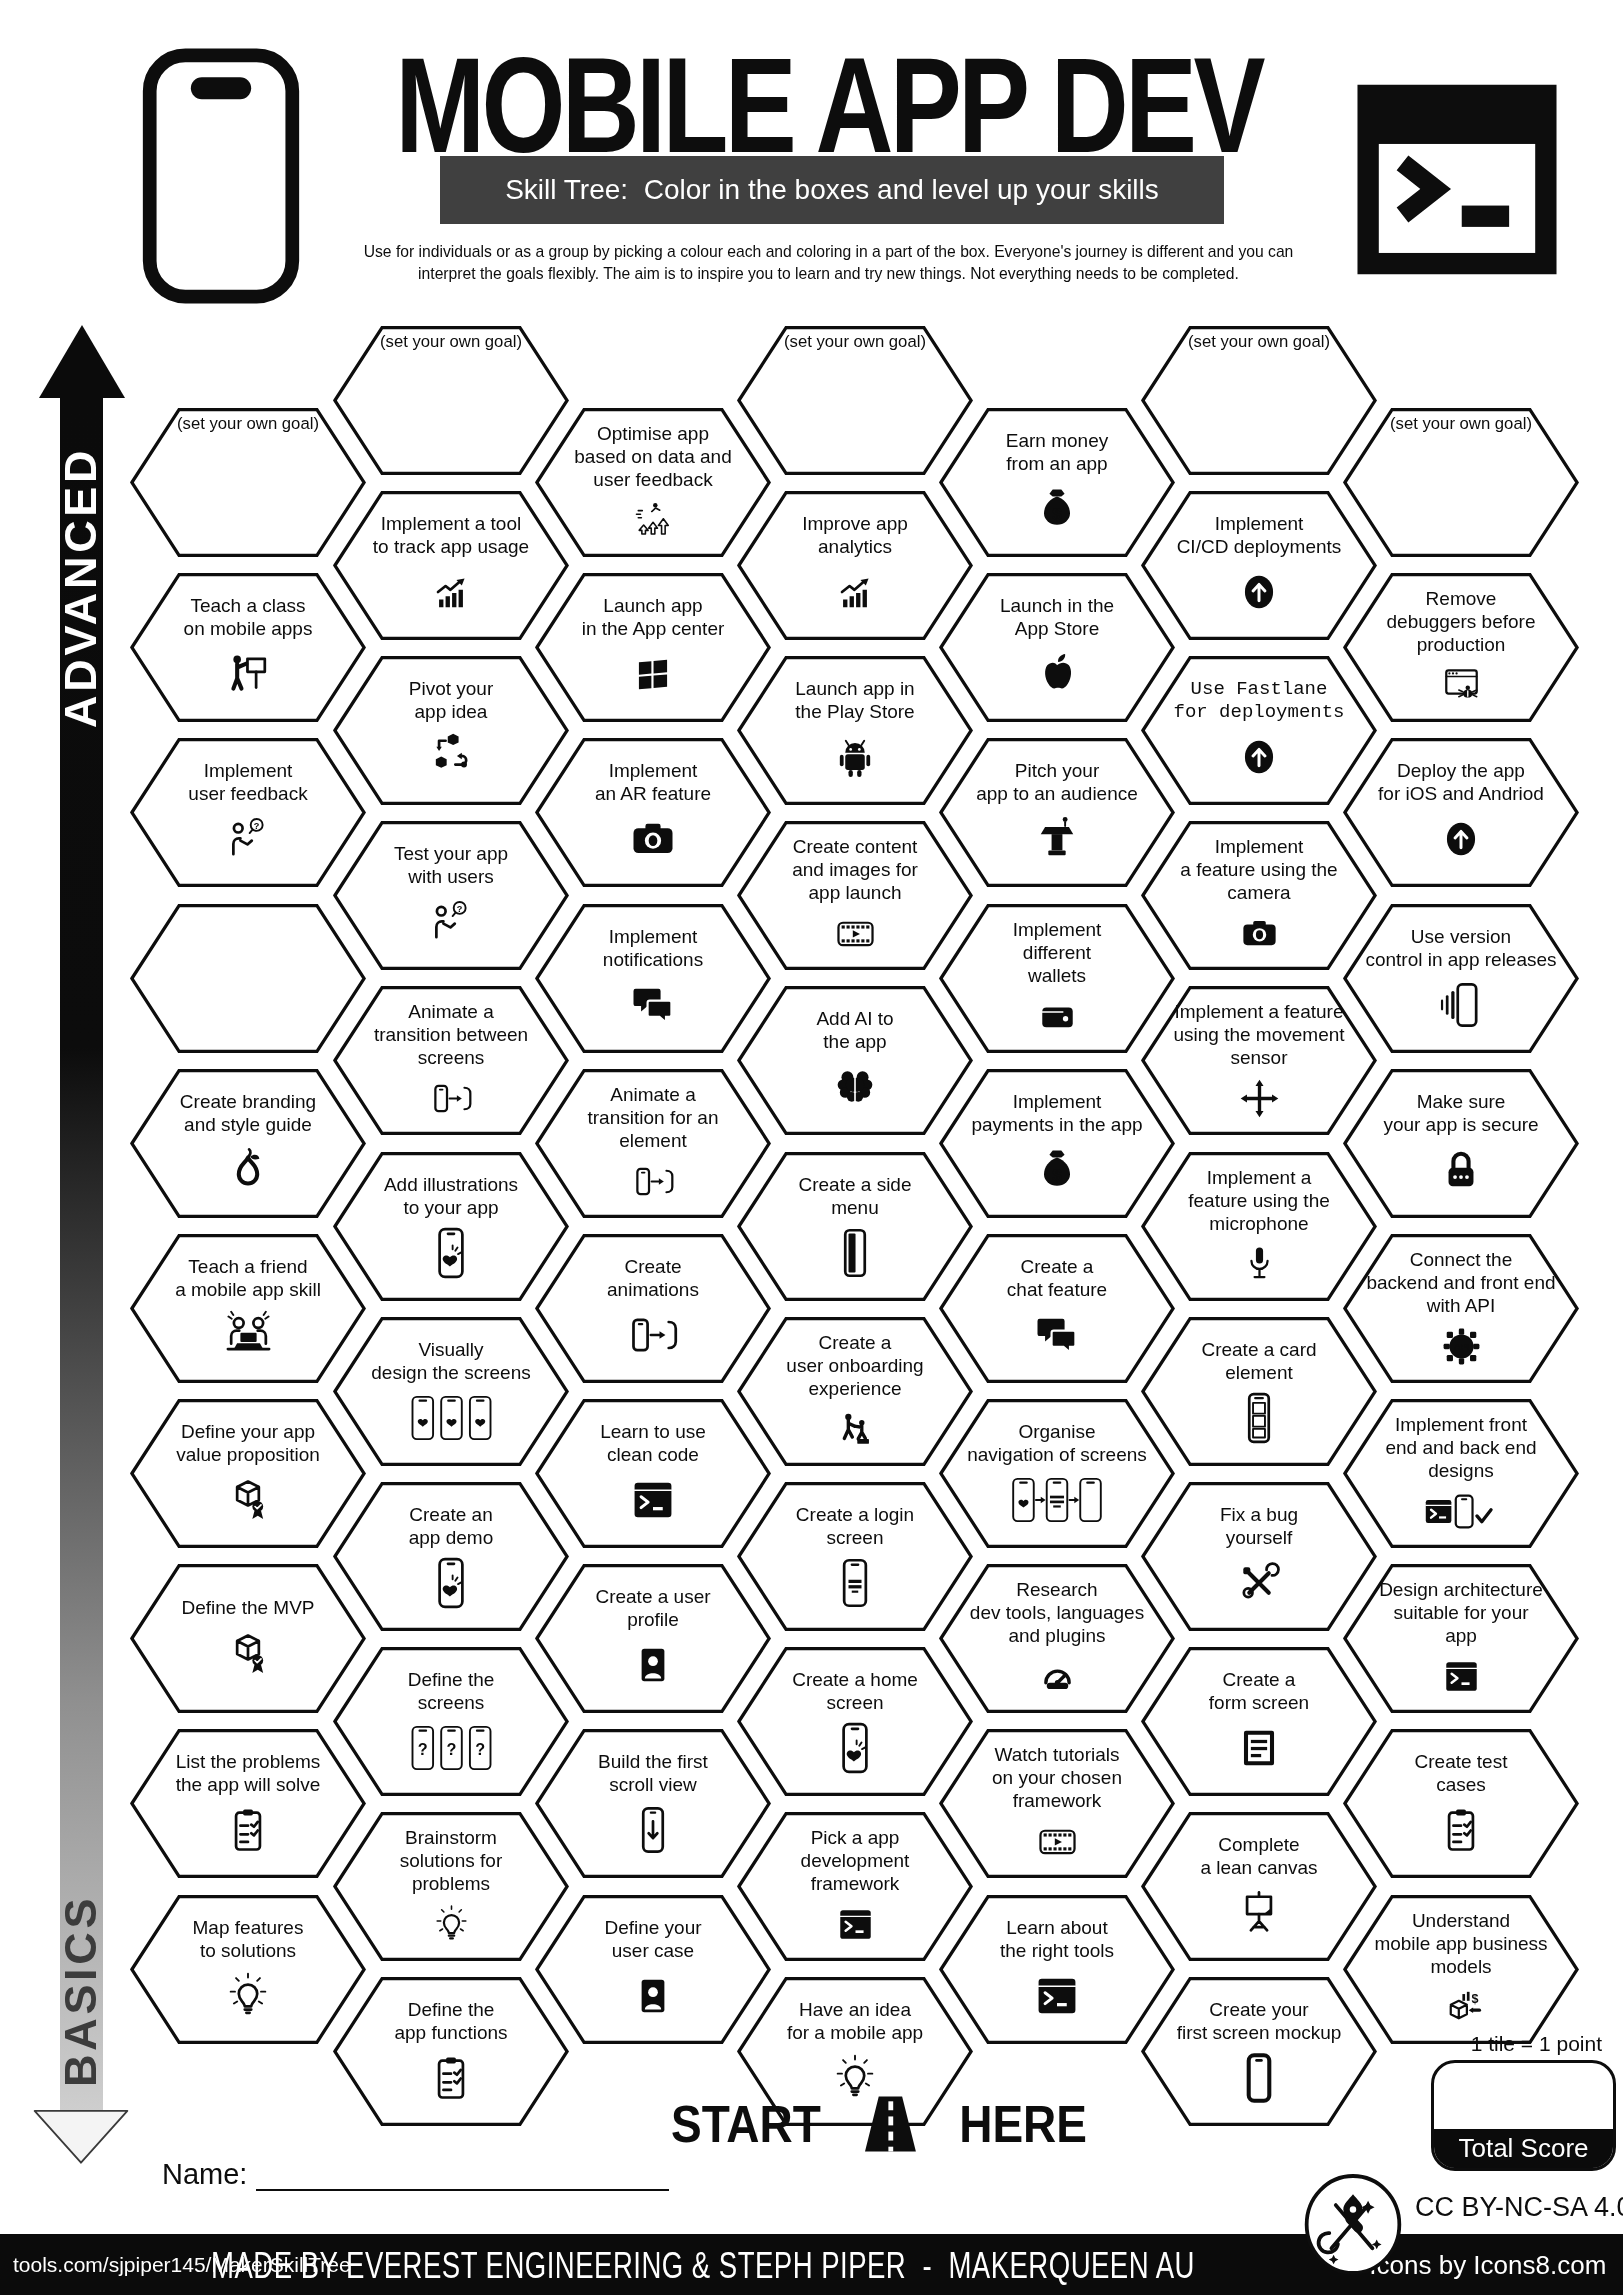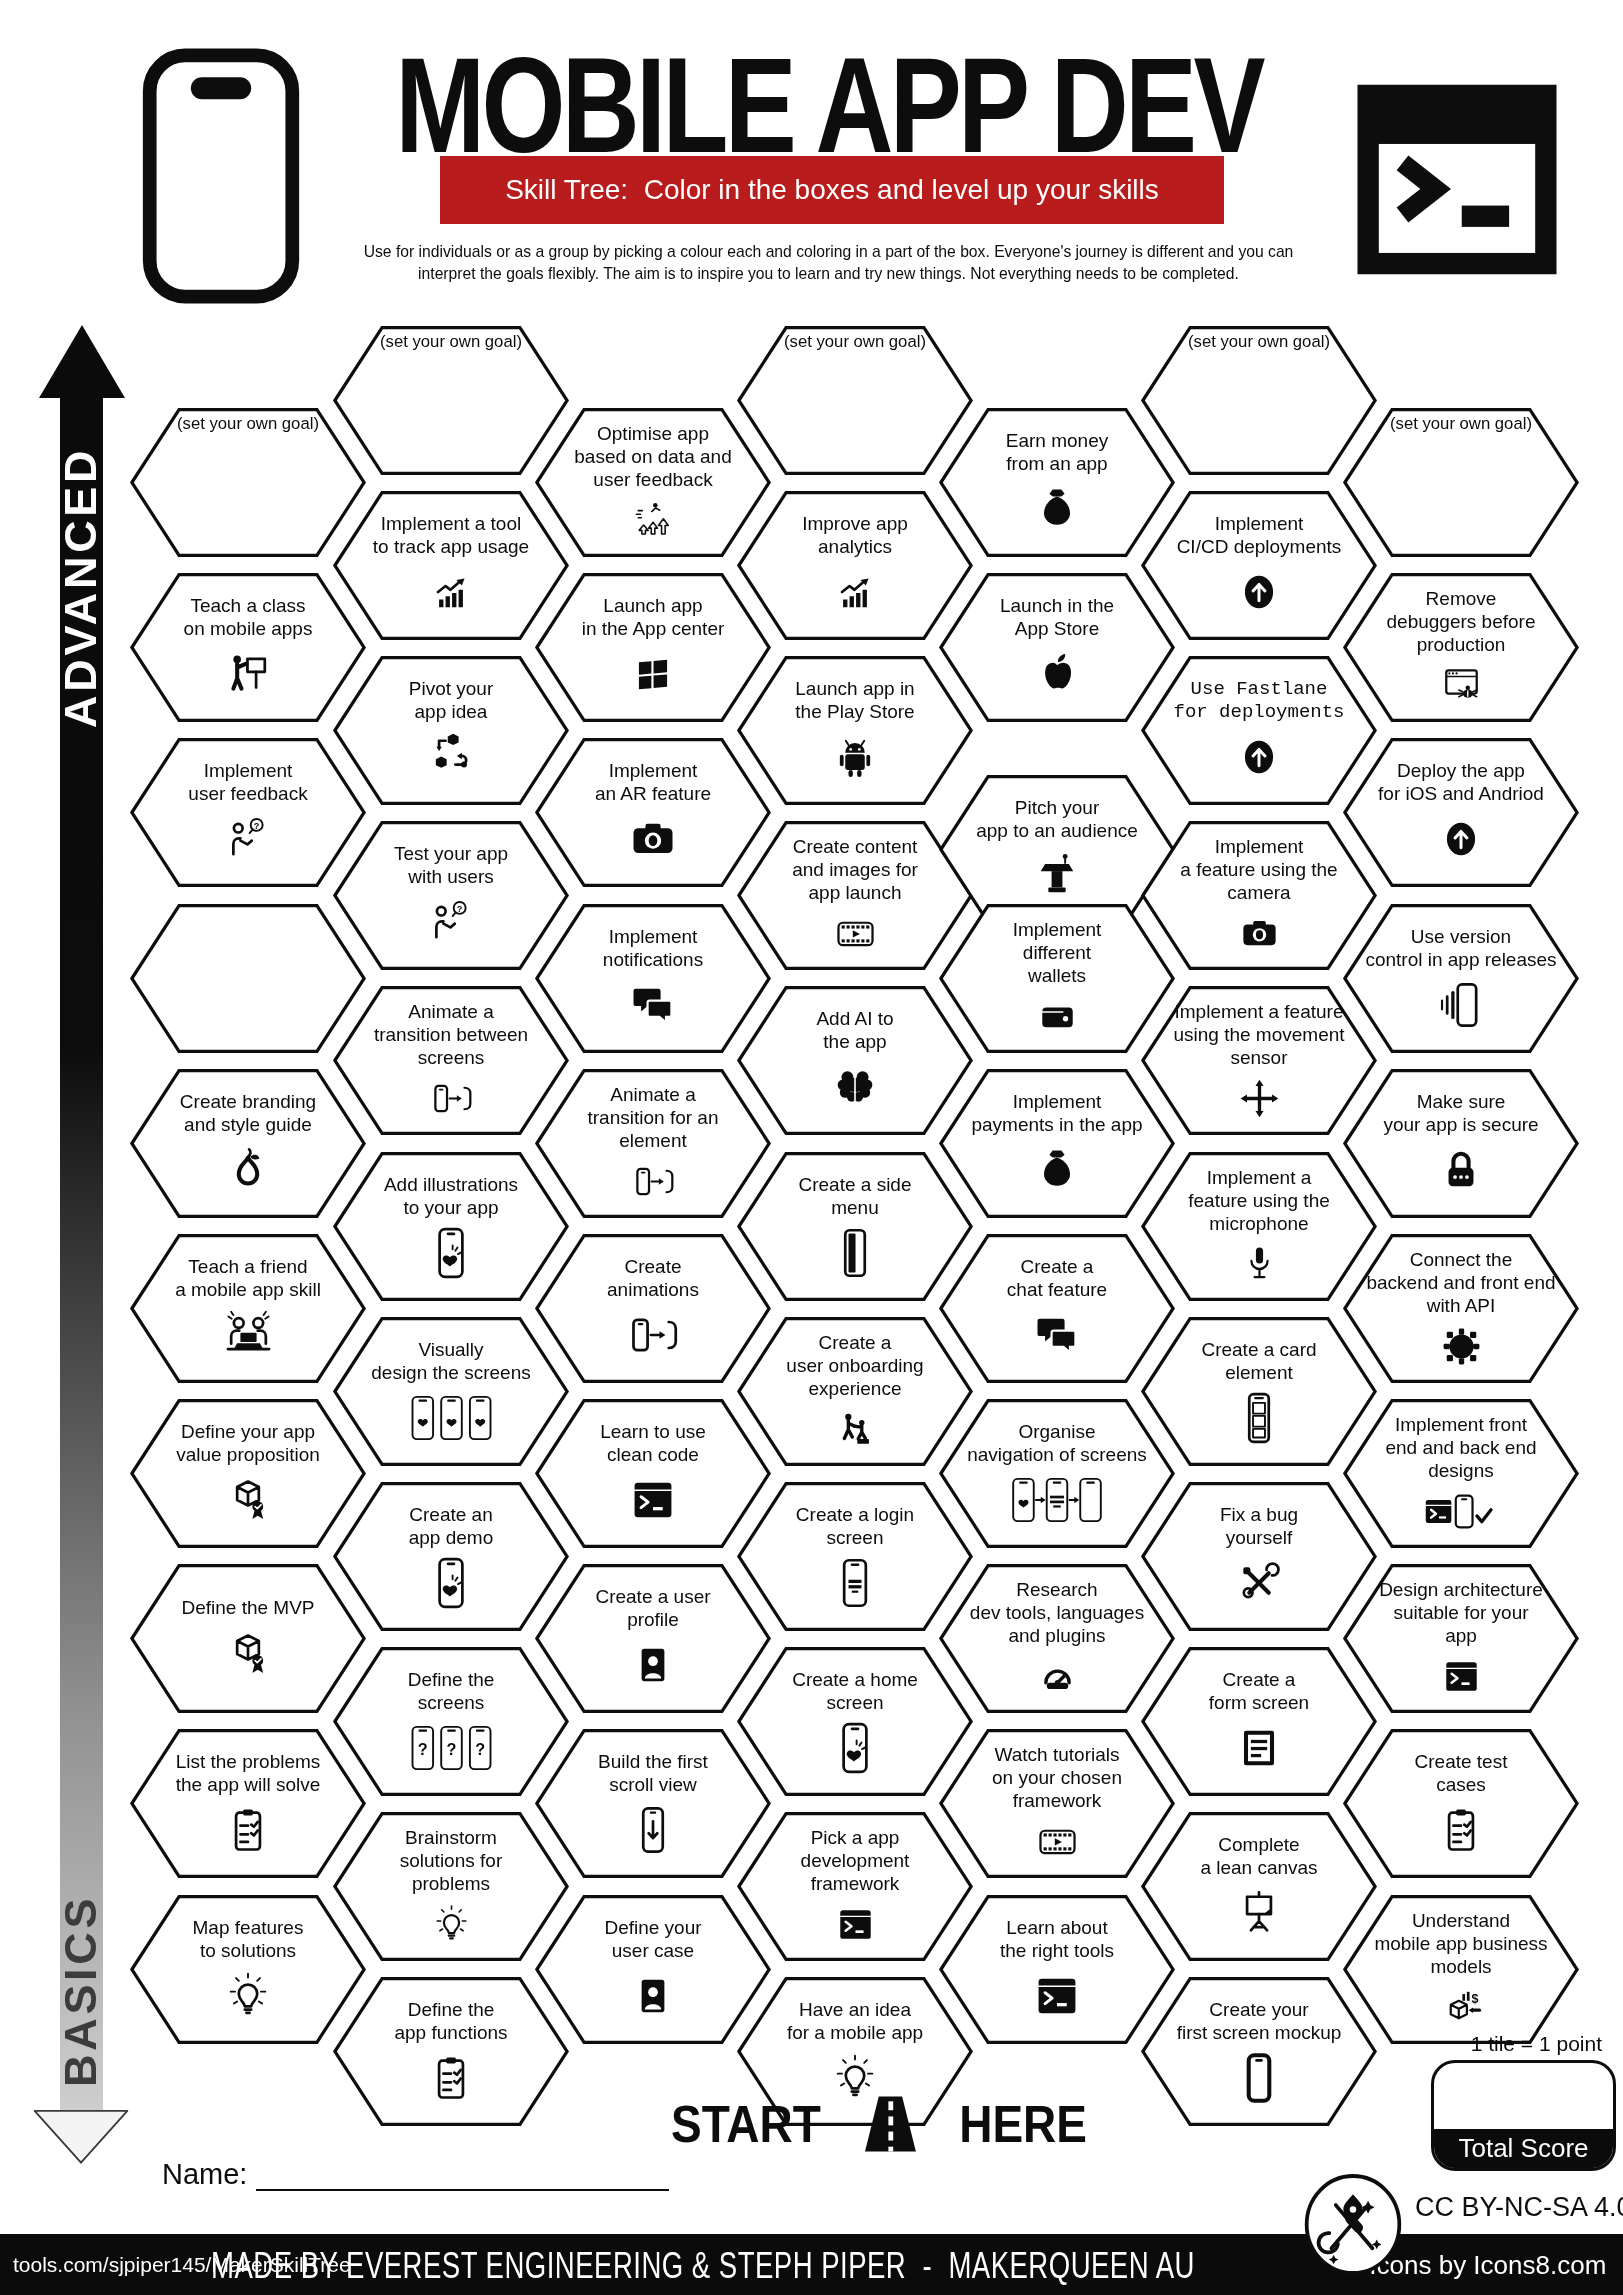--- a/index.html
+++ b/index.html
@@ -2,21 +2,21 @@
 <html style="font-size:7.4px"><head>
 <meta charset="utf-8">
 <style>
   html,body{margin:0;padding:0;background:#fff}
   #page{position:relative;width:1623px;height:2295px;background:#fff;overflow:hidden;
         font-family:"Liberation Sans",sans-serif;color:#0d0d0d}
   
   #title{position:absolute;left:278px;top:28px;width:1101px;text-align:center;
          font-size:135px;font-weight:bold;letter-spacing:-4.6px;white-space:nowrap;
          transform:scaleX(.8);transform-origin:50% 0}
-  #subtitle-box{position:absolute;left:440px;top:156px;width:784px;height:68px;background:#b91c1c;
+  #subtitle-box{position:absolute;left:440px;top:156px;width:784px;height:68px;background:#404040;
          display:flex;align-items:center;justify-content:center}
   #subtitle-box span{color:#fff;font-size:28px;white-space:pre}
   .desc{position:absolute;left:315px;width:1027px;text-align:center;font-size:15.7px;line-height:1.35}
   #desc1{top:241px}#desc2{top:263px}
   #phone-logo{position:absolute;left:133px;top:43px;width:176px;height:266px}
   #term-logo{position:absolute;left:1343px;top:69px;width:228px;height:221px}
   
   #arrow-head-top{position:absolute;left:39px;top:325px;width:0;height:0;
       border-left:43px solid transparent;border-right:43px solid transparent;border-bottom:73px solid #0b0b0b}
   #arrow-shaft{position:absolute;left:60px;top:396px;width:43px;height:1714px;
@@ -983,21 +983,21 @@
       <polygon points="4,165 106,8 404,8 506,165 404,322 106,322"></polygon>
     </svg>
     <div class="hex-in">
       <div class="tile-label">Launch in the
 App Store</div>
     <svg class="ico" height="52" width="52" viewBox="0 0 112 112">
             <use href="#i-apple"></use>
           </svg>
         </div>
   </div>
-      <div class="hex" style="left: 939px; top: 773px;">
+      <div class="hex" style="left: 939px; top: 736px;">
     <svg class="hexbg" viewBox="0 0 510 330" preserveAspectRatio="none">
       <polygon points="4,165 106,8 404,8 506,165 404,322 106,322"></polygon>
     </svg>
     <div class="hex-in">
       <div class="tile-label">Pitch your
 app to an audience</div>
     <svg class="ico" height="52" width="52" viewBox="0 0 112 112">
             <use href="#i-podium"></use>
           </svg>
         </div>

